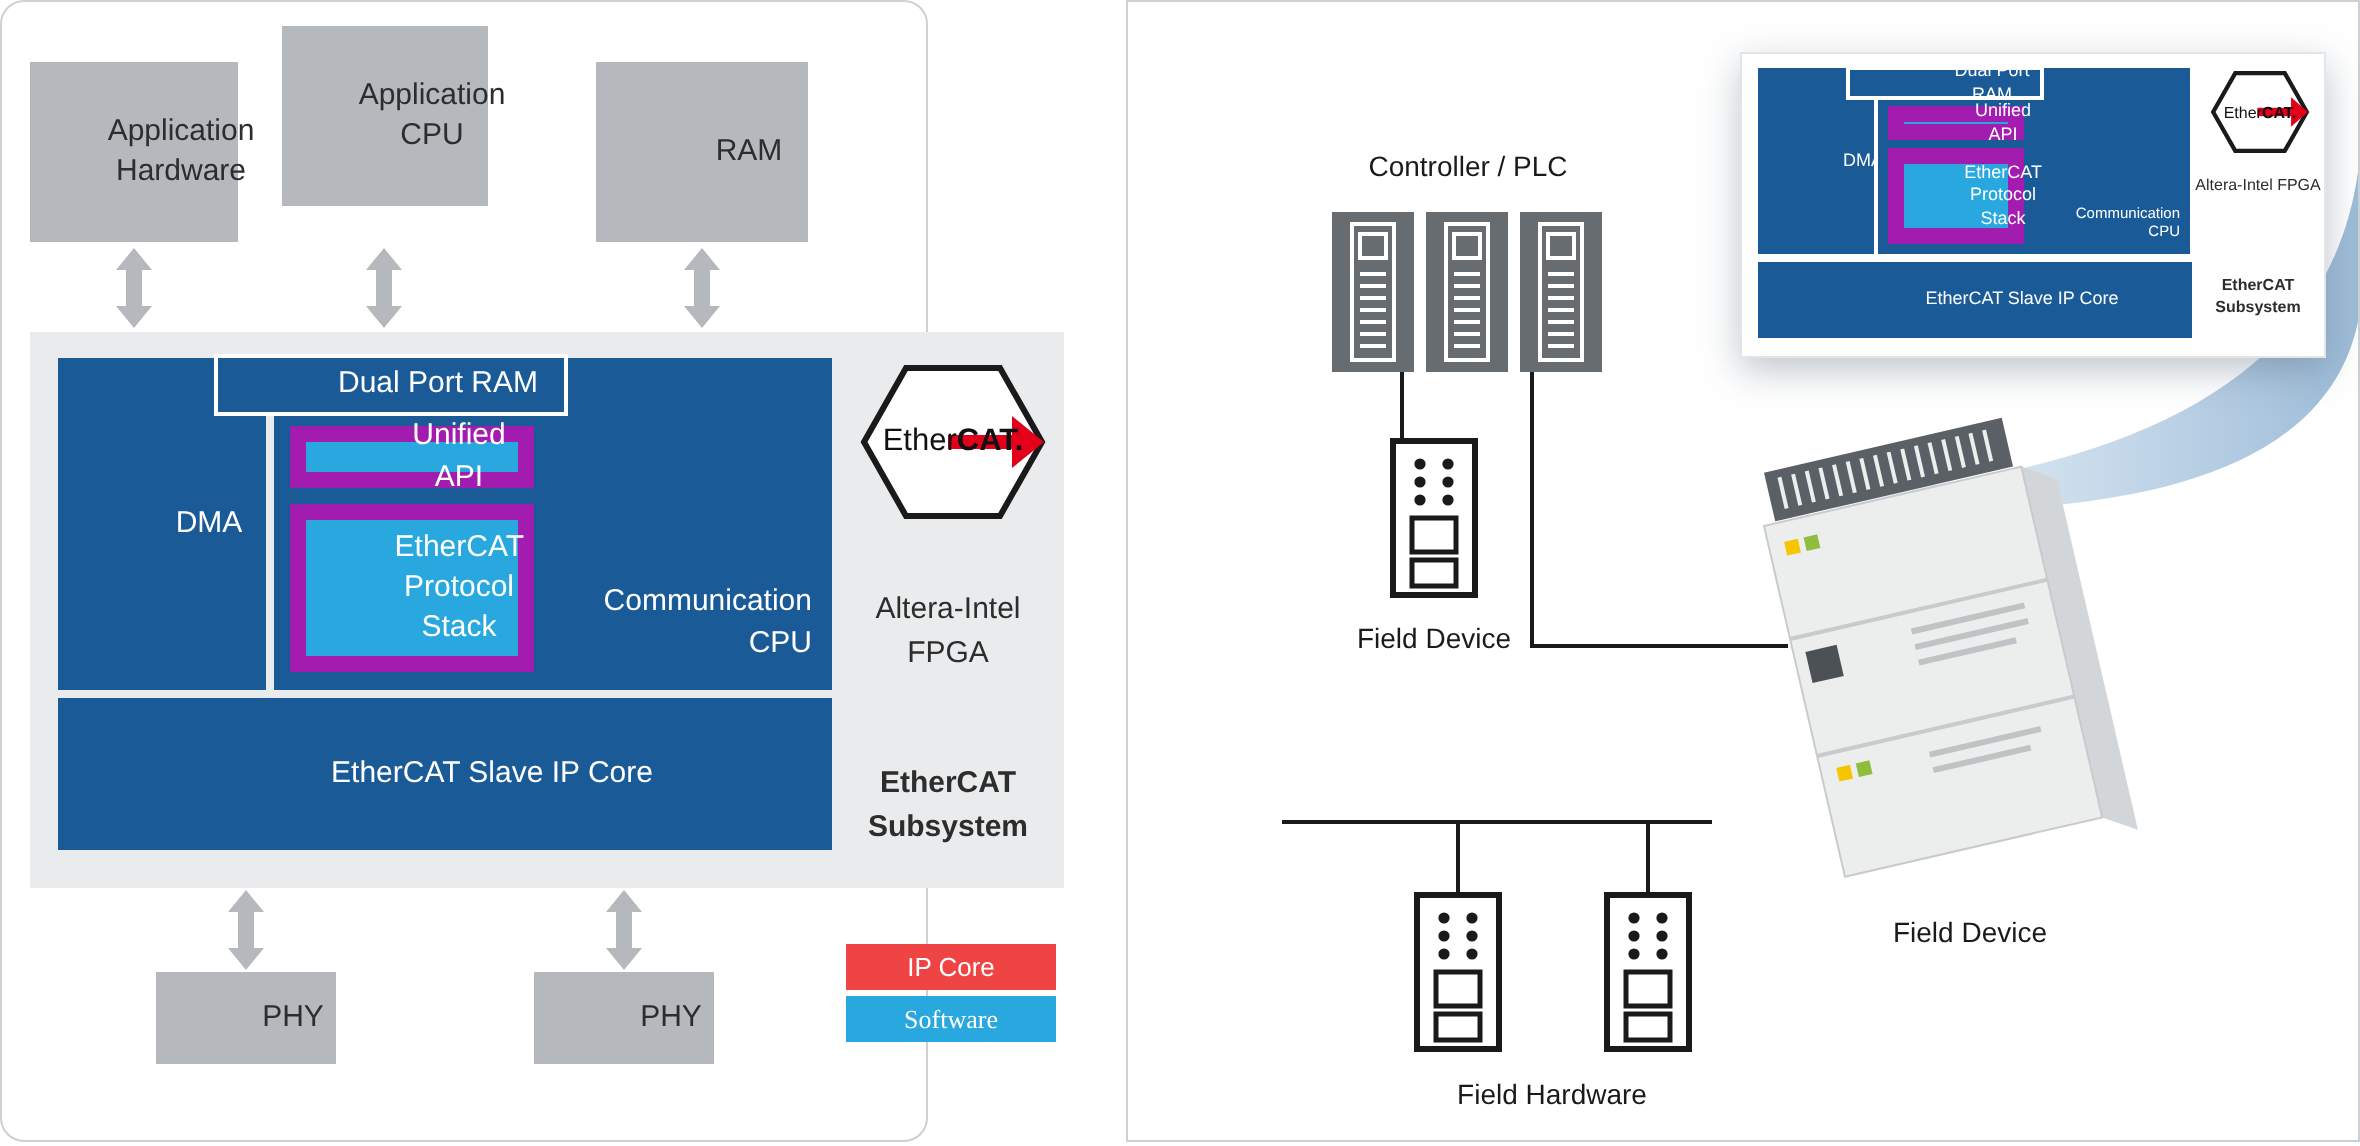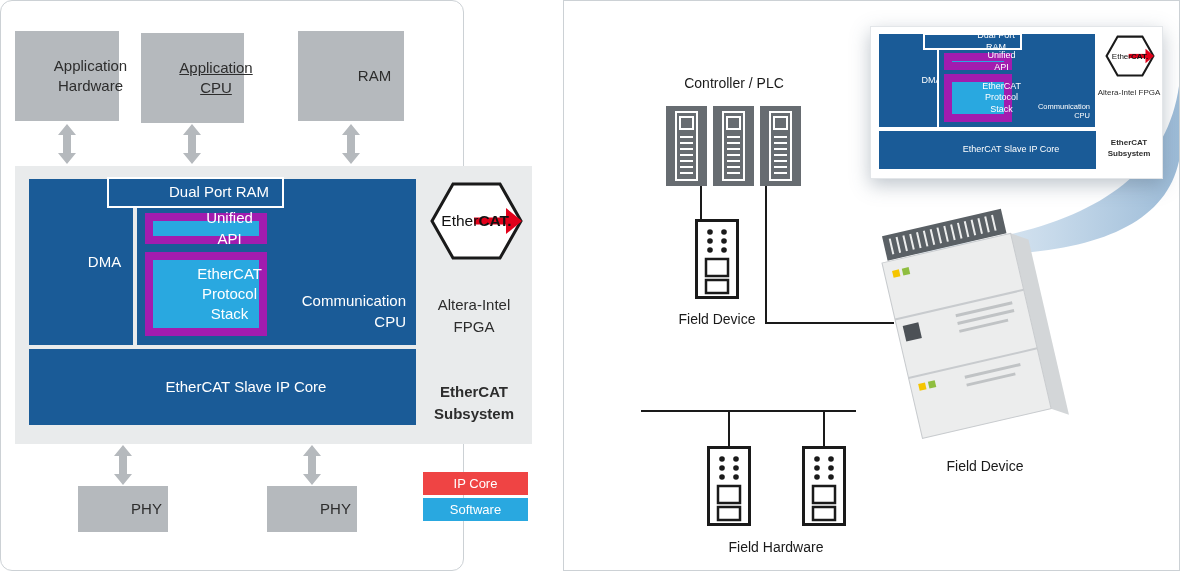--- a/index.html
+++ b/index.html
@@ -11,42 +11,42 @@
 
   .box{position:absolute;display:flex;align-items:center;justify-content:center;
        text-align:center;box-sizing:border-box;padding-left:47px;}
   .gray{background:#b5b9bd;color:#2d2d2d;font-size:15px;line-height:1.35;}
   .blue{background:#1a5b97;color:#fff;font-size:15px;line-height:1.35;}
   .cyan{background:#29a8e0;color:#fff;font-size:15px;line-height:1.35;border:8px solid #a21caf;}
   .wb{border:2px solid #fff;}
 
   
   #box-apphw{left:14px;top:30px;width:104px;height:90px;}
-  #box-appcpu{left:140px;top:32px;width:103px;height:90px;text-decoration:underline;}
+  #box-appcpu{left:140px;top:12px;width:103px;height:90px;}
   #box-ram{left:297px;top:30px;width:106px;height:90px;}
   .arr{position:absolute;}
   #fpga-container{position:absolute;left:14px;top:165px;width:517px;height:278px;background:#e9ebec;}
   #dma{left:14px;top:13px;width:104px;height:166px;}
   #comm{left:122px;top:13px;width:279px;height:166px;}
   #dpr{left:92px;top:11px;width:177px;height:31px;z-index:2;}
   #api{left:130px;top:47px;width:122px;height:31px;z-index:2;}
   #stack{left:130px;top:86px;width:122px;height:84px;z-index:2;}
   #stack span{display:inline-block;max-width:80px;}
   #comm-label{position:absolute;right:10px;bottom:12px;width:130px;text-align:right;
               color:#fff;font-size:15px;line-height:1.45;}
   #slave{left:14px;top:183px;width:387px;height:76px;}
   .side-label{position:absolute;text-align:center;color:#2d2d2d;font-size:15px;line-height:1.45;}
   #fpga-label{left:407px;top:128px;width:104px;}
   #subsystem-label{left:407px;top:215px;width:104px;font-weight:bold;}
   #phy-left{left:77px;top:485px;width:90px;height:46px;}
   #phy-right{left:266px;top:485px;width:90px;height:46px;}
   .legend{position:absolute;left:422px;width:105px;height:23px;display:flex;align-items:center;
           justify-content:center;color:#fff;font-size:13px;}
   #legend-ipcore{top:471px;background:#ef4444;}
-  #legend-software{top:497px;background:#29a8e0;}
+  #legend-software{top:497px;background:#29a8e0;font-family:Liberation Serif, serif;}
 
   
   .logo{position:absolute;}
   #logo-big{left:414px;top:15px;width:95px;height:80px;}
   .logo svg{position:absolute;inset:0;}
   .logo-text{position:absolute;inset:0;display:flex;align-items:center;justify-content:center;
              color:#111;z-index:2;}
   #logo-big .logo-text{font-size:15.5px;}
 
   

